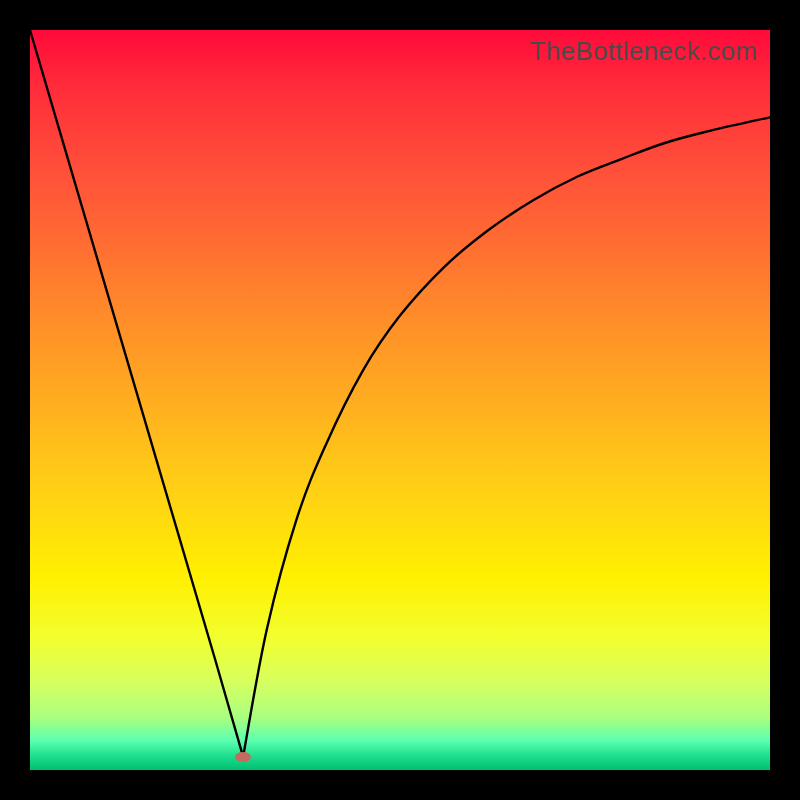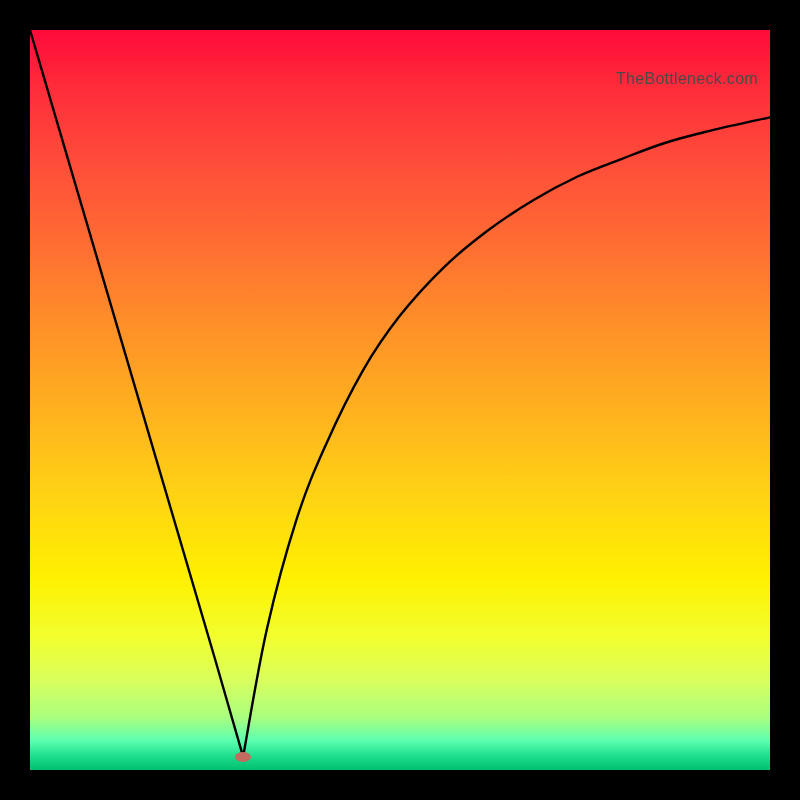--- a/index.html
+++ b/index.html
@@ -39,25 +39,24 @@
       #5dffb0 96%,
       #20e090 98%,
       #00c070 100%
     );
   }
   .watermark {
     position: absolute;
     top: 6px;
     right: 12px;
     color: #4a4a4a;
-    font-size: 16px;
+    font-size: 26px;
     letter-spacing: 0.3px;
     font-weight: 500;
     user-select: none;
-    margin-top: 34px;
   }
   svg.curve {
     position: absolute;
     left: 0;
     top: 0;
     width: 740px;
     height: 740px;
     overflow: visible;
   }
   .marker {

